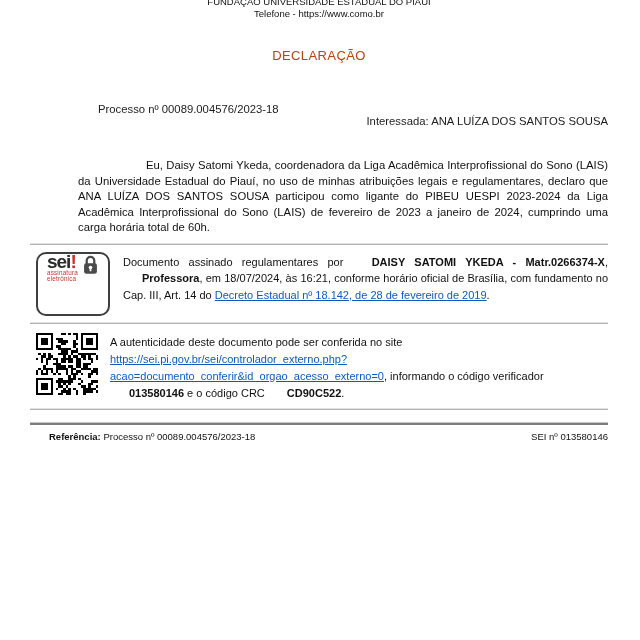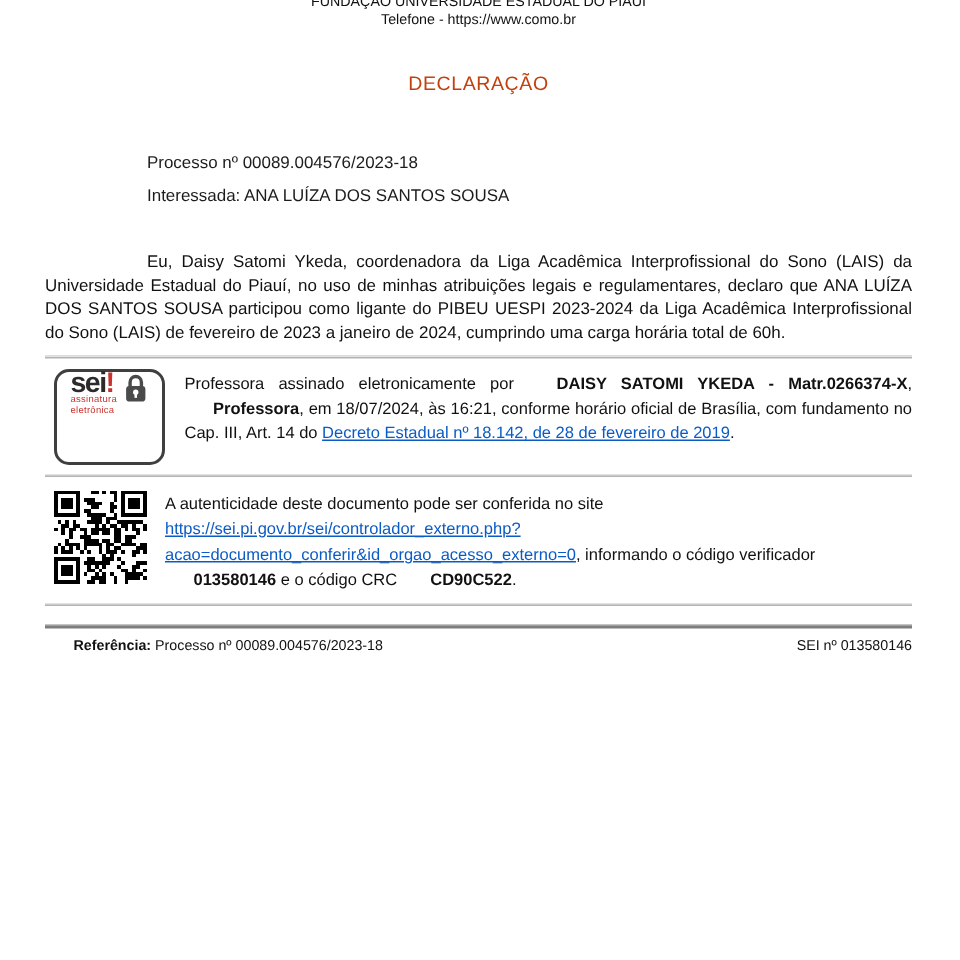--- a/index.html
+++ b/index.html
@@ -8,24 +8,24 @@
   .page { width:640px; height:640px; padding:0 32px 17px 30px; overflow:hidden; }
 
   
   .doc-header { text-align:center; font-size:9.5px; line-height:11.5px; margin-top:-4px; color:#111; }
 
   
   .doc-title { text-align:center; font-size:13px; letter-spacing:.4px; margin-top:29px; color:#c2410c; }
 
   
   .process-block { margin-top:40px; margin-left:68px; font-size:11.3px; }
-  .process-block .pline + .pline { margin-top:10px; }
-
-  
-  .body-paragraph { margin-top:31px; font-size:11.3px; line-height:15.5px; text-align:justify; text-indent:68px; color:#111; }
+  .process-block .pline + .pline { margin-top:0;text-align:right; }
+
+  
+  .body-paragraph { margin-top:31px; font-size:11.3px; line-height:15.5px; text-align:justify; text-indent:68px; color:#111;margin-left:48px; }
 
   
   .sep { height:2px; background:#b3b3b3; border-top:1px solid #e2e2e2; }
   .sep1 { margin-top:7px; }
   .footer-sep { margin-top:12px; border-top:1px solid #c4c4c4; height:3px; background:#7d7d7d; }
 
   
   .doc-row { display:flex; align-items:flex-start; padding:7px 0 6px 6px; }
 
   
@@ -78,21 +78,21 @@
         <div class="sei-sub">eletrônica</div>
       </div>
       <svg width="17" height="22" viewBox="0 0 18 22">
         <path d="M5 10 V6.5 a4 4 0 0 1 8 0 V10" fill="none" stroke="#4a4a4a" stroke-width="2.4"></path>
         <rect x="2.2" y="9.2" width="13.6" height="11" rx="2.4" fill="#4a4a4a"></rect>
         <circle cx="9" cy="13.6" r="1.9" fill="#ffffff"></circle>
         <rect x="8.1" y="14.2" width="1.8" height="3.4" fill="#ffffff"></rect>
       </svg>
     </div>
     <div class="sig-text">
-      <span>Professora assinado eletronicamente por </span><b>DAISY SATOMI YKEDA - Matr.0266374-X</b><span>, </span><b>Professora</b><span>, em 18/07/2024, às 16:21, conforme horário oficial de Brasília, com fundamento no Cap. III, Art. 14 do </span><a class="doc-link">Decreto Estadual nº 18.142, de 28 de fevereiro de 2019</a><span>.</span>
+      <span>Documento assinado regulamentares por </span><b>DAISY SATOMI YKEDA - Matr.0266374-X</b><span>, </span><b>Professora</b><span>, em 18/07/2024, às 16:21, conforme horário oficial de Brasília, com fundamento no Cap. III, Art. 14 do </span><a class="doc-link">Decreto Estadual nº 18.142, de 28 de fevereiro de 2019</a><span>.</span>
     </div>
   </div>
 
   <div class="sep"></div>
 
   <div class="doc-row">
     <svg id="qr" class="qr-svg" width="62" height="66" viewBox="0 0 25 25" shape-rendering="crispEdges">
         <g fill="#000">
           <rect x="0" y="0" width="1" height="1"></rect>
           <rect x="1" y="0" width="1" height="1"></rect>

